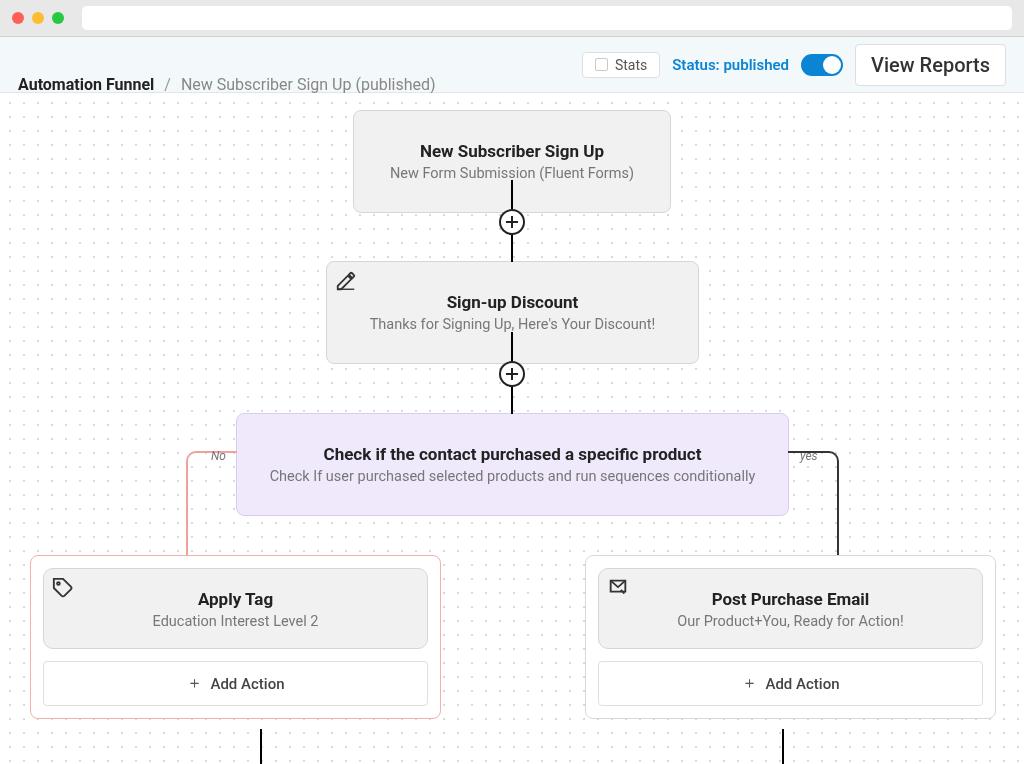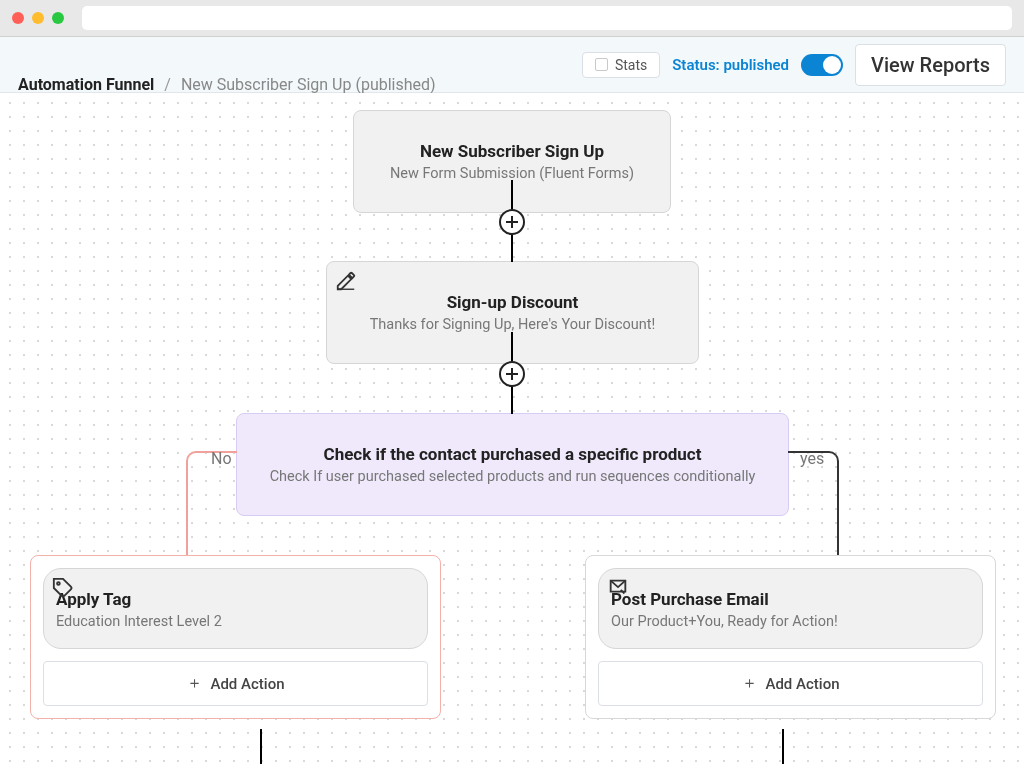--- a/index.html
+++ b/index.html
@@ -122,34 +122,34 @@
       border-top-left-radius: 10px;
       left: 186px; top: 358px; width: 51px; height: 106px;
     }
     .branch-yes {
       position: absolute; border: 2px solid #333; border-left: none; border-bottom: none;
       border-top-right-radius: 10px;
       left: 788px; top: 358px; width: 51px; height: 106px;
     }
 
     .branch-label {
-      position: absolute; font-size: 16px; color: #777; z-index: 3;
+      position: absolute; font-size: 12px; color: #777; z-index: 3; font-style: italic;
     }
     .lbl-no { left: 211px; top: 356px; }
     .lbl-yes { left: 800px; top: 356px; }
 
     .branch-card {
       position: absolute; width: 411px; border-radius: 8px; padding: 12px;
       background: #fff;
     }
     .branch-card.no { left: 30px; top: 462px; border: 1.5px solid #f3b1ab; }
     .branch-card.yes { left: 585px; top: 462px; border: 1.5px solid #d8d8d8; }
     .branch-inner {
-      background: #f1f1f1; border: 1px solid #d6d6d6; border-radius: 18px;
-      padding: 20px 12px 18px; text-align: left; position: relative; margin-bottom: 12px;
+      background: #f1f1f1; border: 1px solid #d6d6d6; border-radius: 10px;
+      padding: 20px 12px 18px; text-align: center; position: relative; margin-bottom: 12px;
     }
     .add-action {
       display: flex; align-items: center; justify-content: center; gap: 8px;
       background: #fff; border: 1px solid #dcdfe6; border-radius: 4px;
       padding: 11px; font-size: 15px; color: #444; cursor: pointer; font-weight: 500;
     }
     .add-action .plus { font-size: 16px; font-weight: 400; color: #555; }
 
     .tail { position: absolute; width: 2px; background: #000; top: 636px; height: 35px; }
     .tail-left { left: 260px; }

